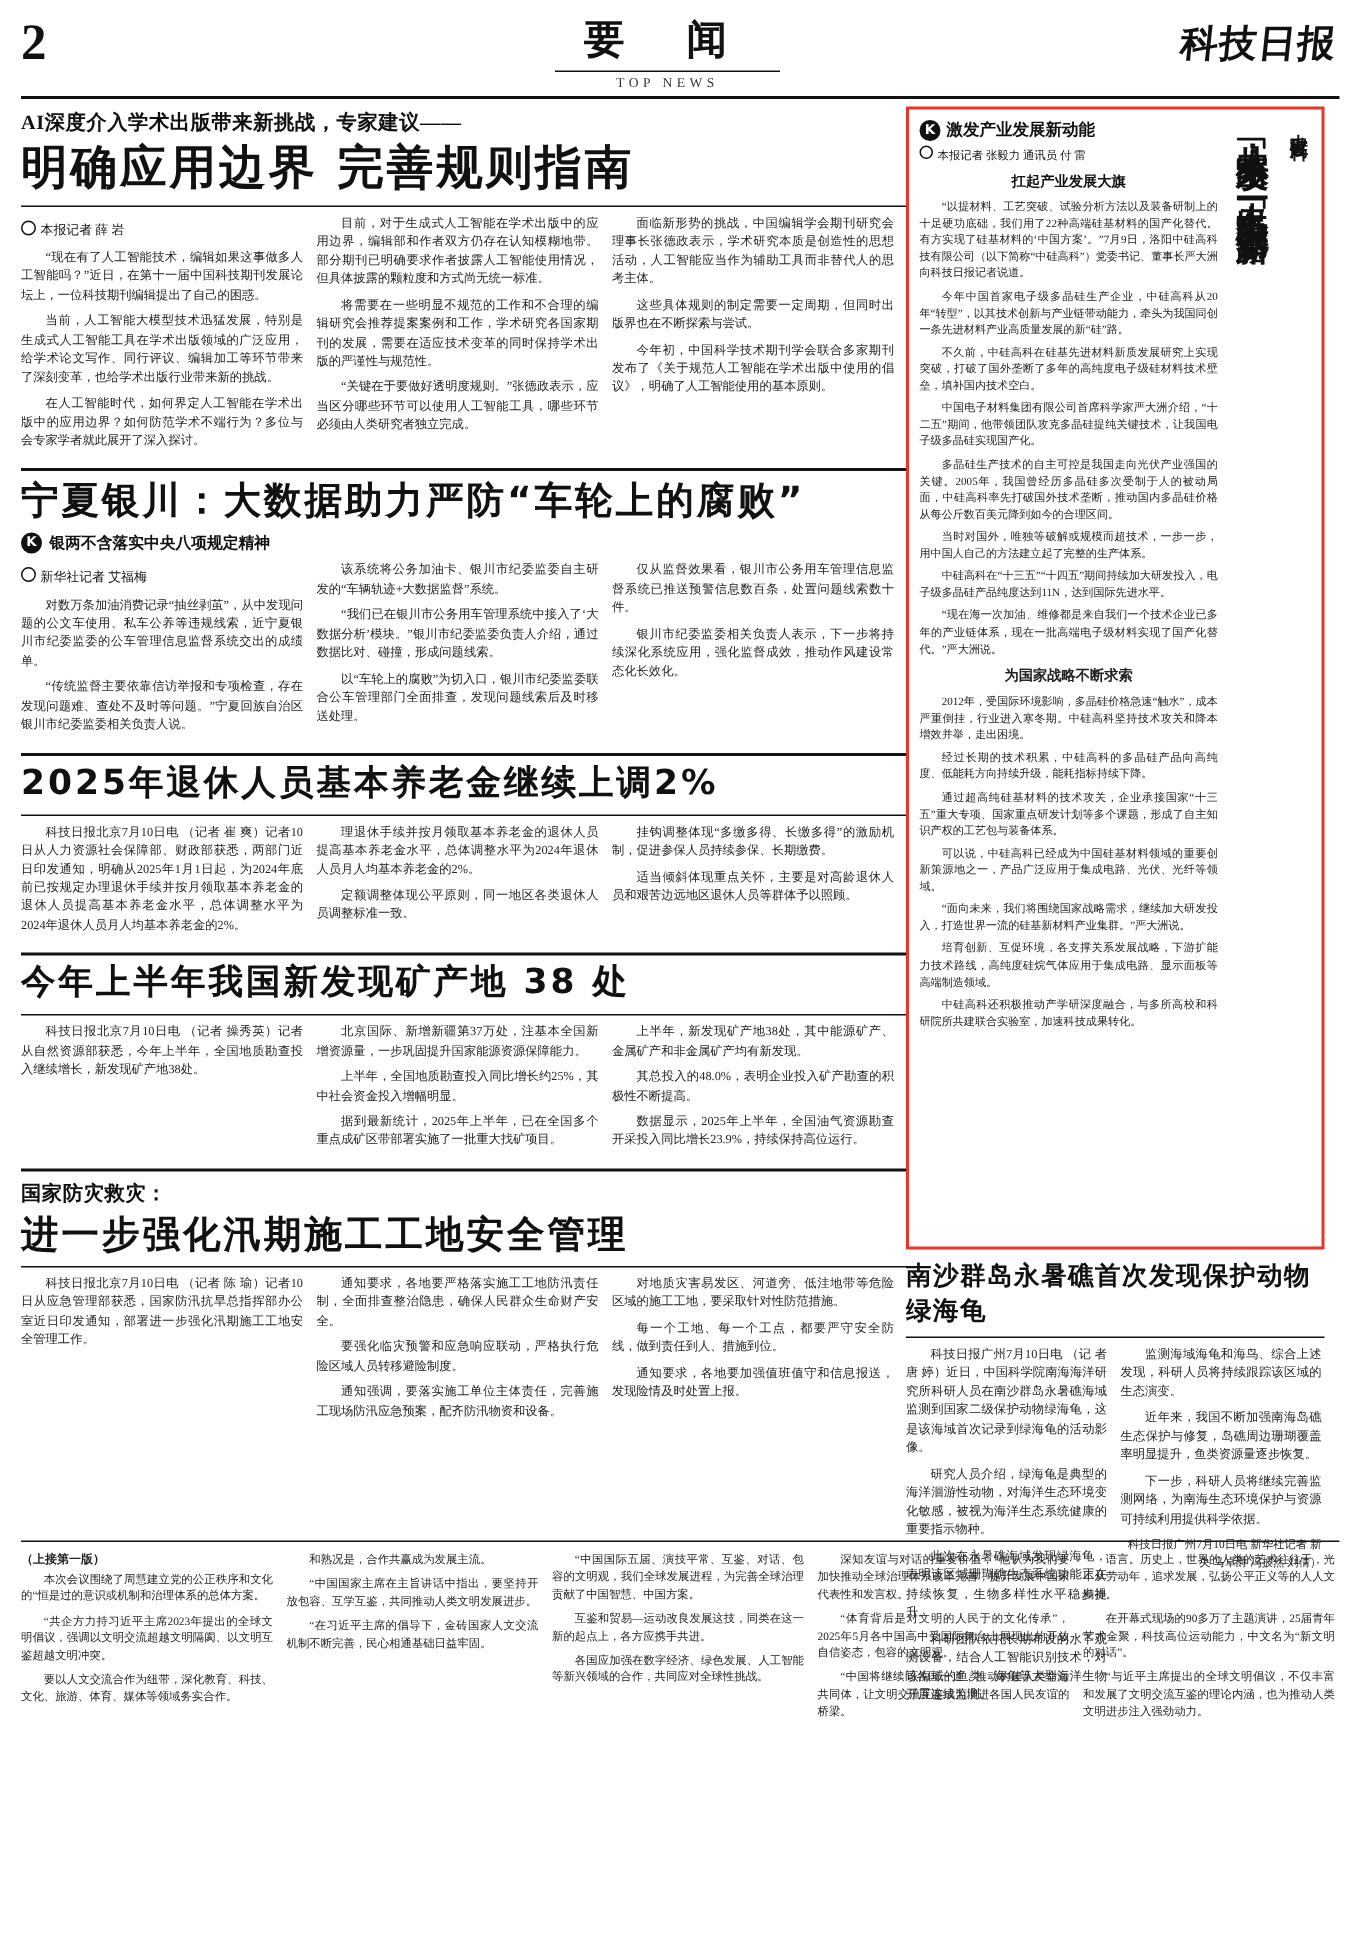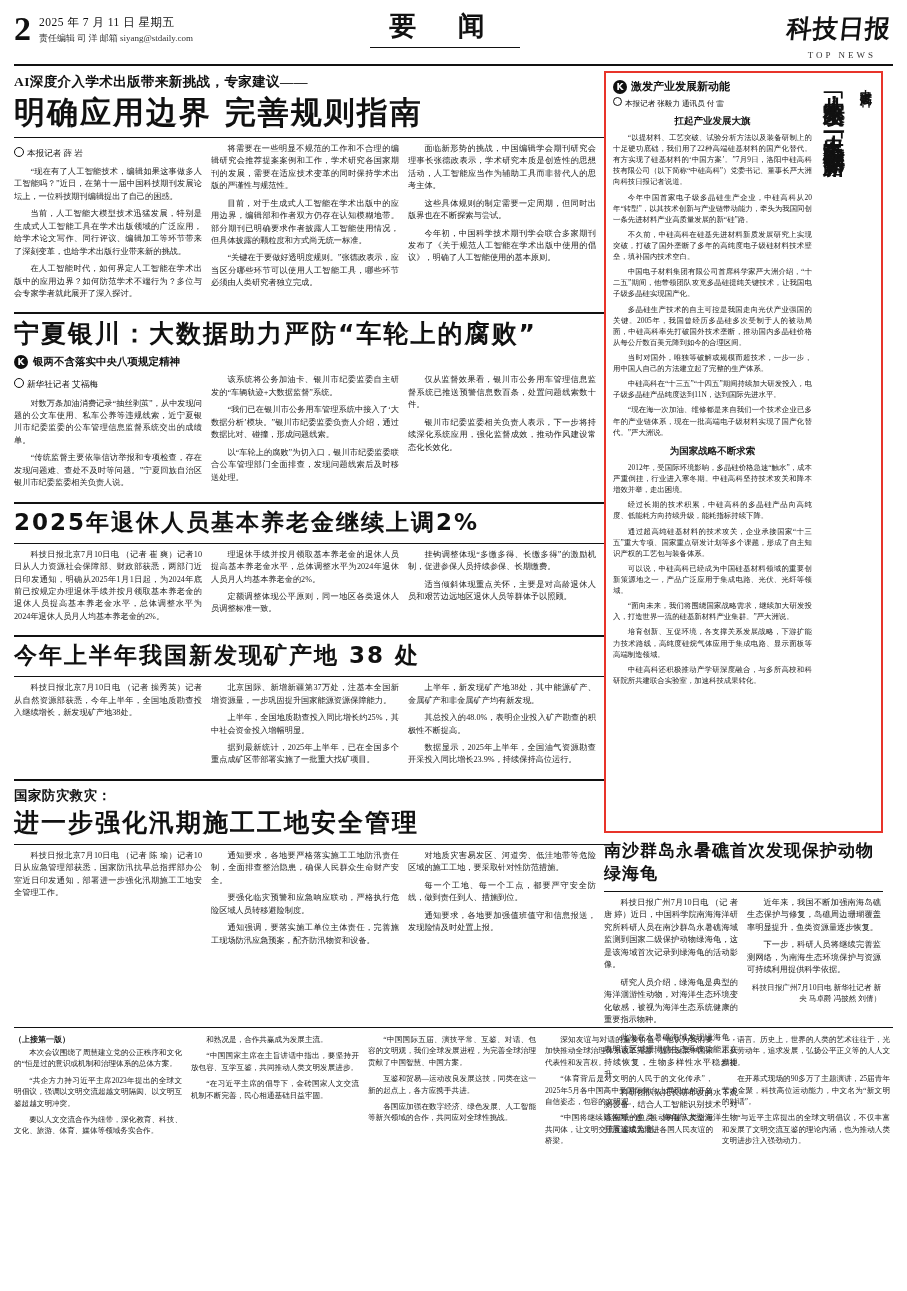--- a/index.html
+++ b/index.html
@@ -11,21 +11,21 @@
   .page{position:relative;width:907px;height:1291px;box-sizing:border-box;padding:0 14px;}
 
   
   .masthead{display:flex;align-items:flex-start;height:66px;border-bottom:2px solid #111;position:relative;padding-top:12px;box-sizing:border-box;}
   .pagenum{font-size:34px;font-weight:bold;line-height:1;margin-right:8px;font-family:"Liberation Serif",serif;}
   .datecol{font-size:11px;line-height:1.55;padding-top:2px;}
   .datecol .d1{font-size:11.5px;letter-spacing:.5px;}
   .datecol .d2{font-size:9px;color:#333;}
   .centermast{position:absolute;left:0;right:17px;text-align:center;top:8px;}
   .centermast .cn{font-size:27px;font-weight:bold;letter-spacing:16px;font-family:"DejaVu Sans",sans-serif;}
-  .centermast .en{font-size:9px;letter-spacing:3px;color:#333;margin-top:2px;text-align:right;}
+  .centermast .en{font-size:9px;letter-spacing:3px;color:#333;margin-top:2px;}
   .centermast .rule{width:150px;height:1px;background:#111;margin:3px auto 0;}
   .brand{margin-left:auto;text-align:right;padding-right:2px;}
   .brand .logo{font-size:25px;font-weight:bold;letter-spacing:1px;font-family:"DejaVu Sans",sans-serif;transform:skewX(-6deg);}
 
   
   .body-area{display:flex;margin-top:5px;height:950px;}
   .left-zone{width:590px;}
   .right-zone{width:279px;position:relative;}
 
   .colset{display:flex;gap:9px;}
@@ -65,24 +65,20 @@
   .cont-note{font-size:8px;font-weight:bold;margin-bottom:1px;}
   .sig{font-size:7.6px;text-align:right;margin-top:4px;}
 </style>
 </head>
 <body>
 
 <div class="page">
 
   <div class="masthead">
     <div class="pagenum">2</div>
-    <div class="datecol">
-      <div class="d1">2025 年 7 月 11 日   星期五</div>
-      <div class="d2">责任编辑  司 洋   邮箱  siyang@stdaily.com</div>
-    </div>
     <div class="centermast">
       <div class="cn">要 闻</div>
       <div class="rule"></div>
       <div class="en">TOP NEWS</div>
     </div>
     <div class="brand">
       <div class="logo">科技日报</div>
     </div>
   </div>
 
@@ -95,22 +91,22 @@
         <div class="headline">明确应用边界  完善规则指南</div>
         <div class="hr-thin"></div>
         <div class="colset">
           <div class="col" style="width:188px">
             <div class="byline"><span class="circ"></span><span>本报记者  薛 岩</span></div>
             <p>“现在有了人工智能技术，编辑如果这事做多人工智能吗？”近日，在第十一届中国科技期刊发展论坛上，一位科技期刊编辑提出了自己的困惑。</p>
             <p>当前，人工智能大模型技术迅猛发展，特别是生成式人工智能工具在学术出版领域的广泛应用，给学术论文写作、同行评议、编辑加工等环节带来了深刻变革，也给学术出版行业带来新的挑战。</p>
             <p>在人工智能时代，如何界定人工智能在学术出版中的应用边界？如何防范学术不端行为？多位与会专家学者就此展开了深入探讨。</p>
           </div>
           <div class="col" style="width:188px">
+            <p>目前，对于生成式人工智能在学术出版中的应用边界，编辑部和作者双方仍存在认知模糊地带。部分期刊已明确要求作者披露人工智能使用情况，但具体披露的颗粒度和方式尚无统一标准。</p>
             <p>将需要在一些明显不规范的工作和不合理的编辑研究会推荐提案案例和工作，学术研究各国家期刊的发展，需要在适应技术变革的同时保持学术出版的严谨性与规范性。</p>
-            <p>目前，对于生成式人工智能在学术出版中的应用边界，编辑部和作者双方仍存在认知模糊地带。部分期刊已明确要求作者披露人工智能使用情况，但具体披露的颗粒度和方式尚无统一标准。</p>
             <p>“关键在于要做好透明度规则。”张德政表示，应当区分哪些环节可以使用人工智能工具，哪些环节必须由人类研究者独立完成。</p>
           </div>
           <div class="col" style="width:188px">
             <p>面临新形势的挑战，中国编辑学会期刊研究会理事长张德政表示，学术研究本质是创造性的思想活动，人工智能应当作为辅助工具而非替代人的思考主体。</p>
             <p>这些具体规则的制定需要一定周期，但同时出版界也在不断探索与尝试。</p>
             <p>今年初，中国科学技术期刊学会联合多家期刊发布了《关于规范人工智能在学术出版中使用的倡议》，明确了人工智能使用的基本原则。</p>
           </div>
         </div>
       </div>
 
@@ -247,20 +243,21 @@
         <div class="rb-head">南沙群岛永暑礁首次发现保护动物绿海龟</div>
         <div class="hr-thin"></div>
         <div class="colset">
           <div class="col" style="width:134px">
             <p>科技日报广州7月10日电 （记 者唐 婷）近日，中国科学院南海海洋研究所科研人员在南沙群岛永暑礁海域监测到国家二级保护动物绿海龟，这是该海域首次记录到绿海龟的活动影像。</p>
             <p>研究人员介绍，绿海龟是典型的海洋洄游性动物，对海洋生态环境变化敏感，被视为海洋生态系统健康的重要指示物种。</p>
             <p>此次在永暑礁海域发现绿海龟，表明该区域珊瑚礁生态系统功能正在持续恢复，生物多样性水平稳步提升。</p>
             <p>科研团队依托长期布设的水下观测设备，结合人工智能识别技术，对该海域的鱼类、海龟等大型海洋生物开展连续监测。</p>
           </div>
           <div class="col" style="width:134px">
+            <p>监测海域海龟和海鸟、综合上述发现，科研人员将持续跟踪该区域的生态演变。</p>
             <p>近年来，我国不断加强南海岛礁生态保护与修复，岛礁周边珊瑚覆盖率明显提升，鱼类资源量逐步恢复。</p>
             <p>下一步，科研人员将继续完善监测网络，为南海生态环境保护与资源可持续利用提供科学依据。</p>
             <div class="sig">科技日报广州7月10日电  新华社记者 新 央 马卓爵 冯披然 刘倩）</div>
           </div>
         </div>
       </div>
 
     </div>
   </div>
 

